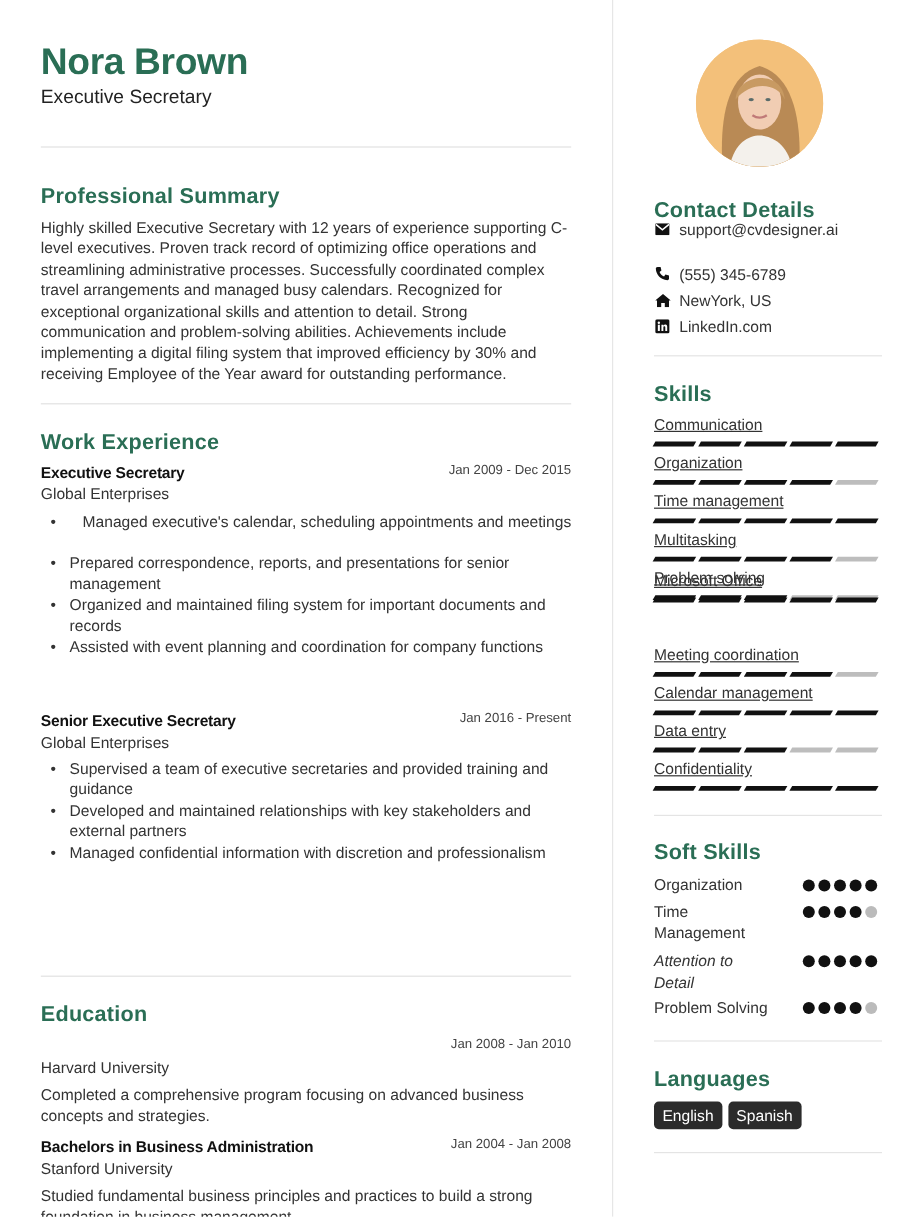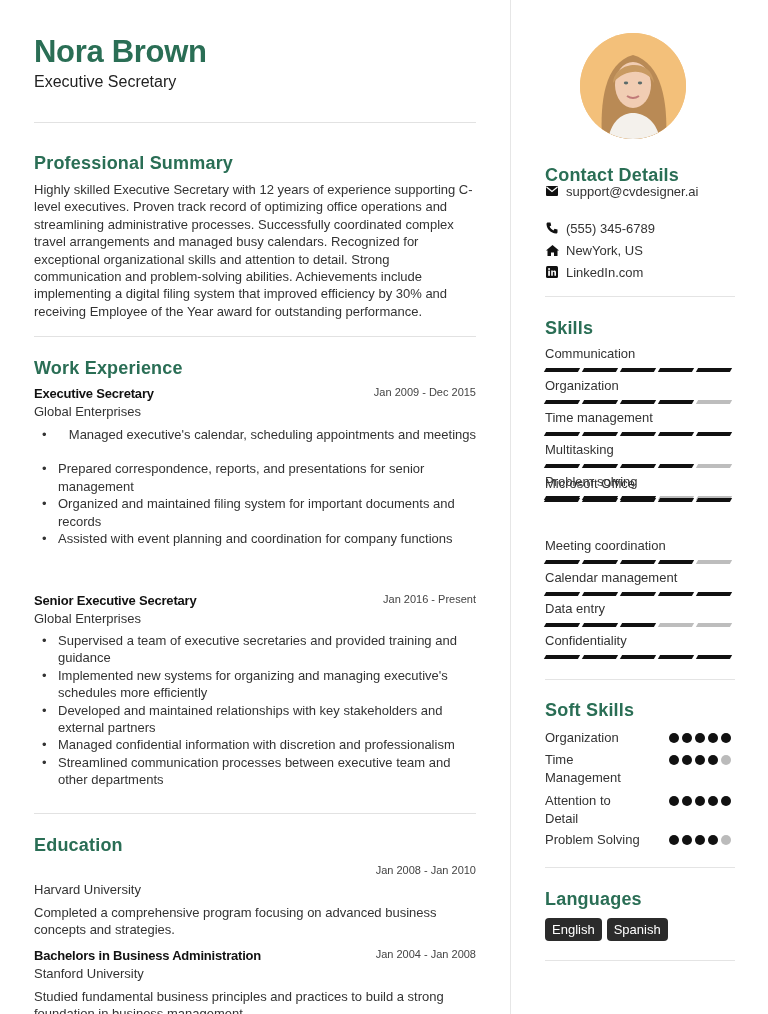--- a/index.html
+++ b/index.html
@@ -27,21 +27,21 @@
   .edu-desc { position: absolute; left: 0; width: 442px; font-size: 13px; line-height: 17.4px; color: #333; }
 
   .avatar { position: absolute; left: 35px; top: 33px; width: 106px; height: 106px; border-radius: 50%; background: #f3c07a; overflow: hidden; }
   .side-title { position: absolute; left: 0; font-size: 18px; font-weight: bold; color: #2a6e55; letter-spacing: 0.2px; line-height: 22px; }
   .side-hr { position: absolute; left: 0; width: 190px; height: 1px; background: #e4e4e4; }
 
   .contact-row { position: absolute; left: 0; height: 18px; width: 190px; display: flex; align-items: center; }
   .contact-icon { width: 14px; height: 14px; display: inline-flex; align-items: center; justify-content: center; margin-right: 7px; }
   .contact-text { font-size: 13px; color: #333; }
 
-  .skill { position: absolute; left: 0; width: 190px; }
+  .skill { position: absolute; left: 0; width: 190px; text-decoration: underline; }
   .skill-name { font-size: 13px; color: #333; line-height: 16px; }
   .skill-bar { display: flex; gap: 4px; margin-top: 6px; }
   .skill-seg { width: 34px; height: 4px; transform: skewX(-30deg); background: #111; }
   .skill-seg.off { background: #bdbdbd; }
 
   .soft { position: absolute; left: 0; width: 190px; }
   .soft-name { font-size: 13px; color: #333; line-height: 18px; width: 110px; }
   .dots { position: absolute; left: 124px; top: 4px; display: flex; gap: 3px; }
   .dot { width: 10px; height: 10px; border-radius: 50%; background: #111; }
   .dot.off { background: #bbbbbb; }
@@ -75,24 +75,22 @@
     <li>Assisted with event planning and coordination for company functions</li>
   </ul>
 
   <div class="entry-head" style="top:593px;">
     <span class="entry-role">Senior Executive Secretary</span>
     <span class="entry-date">Jan 2016 - Present</span>
   </div>
   <div class="entry-org" style="top:611px;">Global Enterprises</div>
   <ul class="bullets" style="top:632px;">
     <li>Supervised a team of executive secretaries and provided training and guidance</li>
-    <li>Implemented new systems for organizing and managing executive's schedules more efficiently</li>
     <li>Developed and maintained relationships with key stakeholders and external partners</li>
     <li>Managed confidential information with discretion and professionalism</li>
-    <li>Streamlined communication processes between executive team and other departments</li>
   </ul>
   <div class="hr" style="top:813px;"></div>
 
   <div class="section-title" style="top:834px;">Education</div>
 
   <div class="entry-head" style="top:864px;">
     <span class="entry-date">Jan 2008 - Jan 2010</span>
   </div>
   <div class="entry-org" style="top:882px;">Harvard University</div>
   <div class="edu-desc" style="top:904px;">Completed a comprehensive program focusing on advanced business concepts and strategies.</div>
@@ -281,21 +279,21 @@
         <div class="soft-name" style="width: 80px;">Time Management</div>
         <div class="dots">
           <span class="dot"></span>
           <span class="dot"></span>
           <span class="dot"></span>
           <span class="dot"></span>
           <span class="dot off"></span>
         </div>
       </div>
       <div class="soft" style="top: 792px;">
-        <div class="soft-name" style="width: 80px;">Attention to Detail</div>
+        <div class="soft-name" style="width: 80px; font-style: italic;">Attention to Detail</div>
         <div class="dots">
           <span class="dot"></span>
           <span class="dot"></span>
           <span class="dot"></span>
           <span class="dot"></span>
           <span class="dot"></span>
         </div>
       </div>
       <div class="soft" style="top: 831px;">
         <div class="soft-name">Problem Solving</div>

